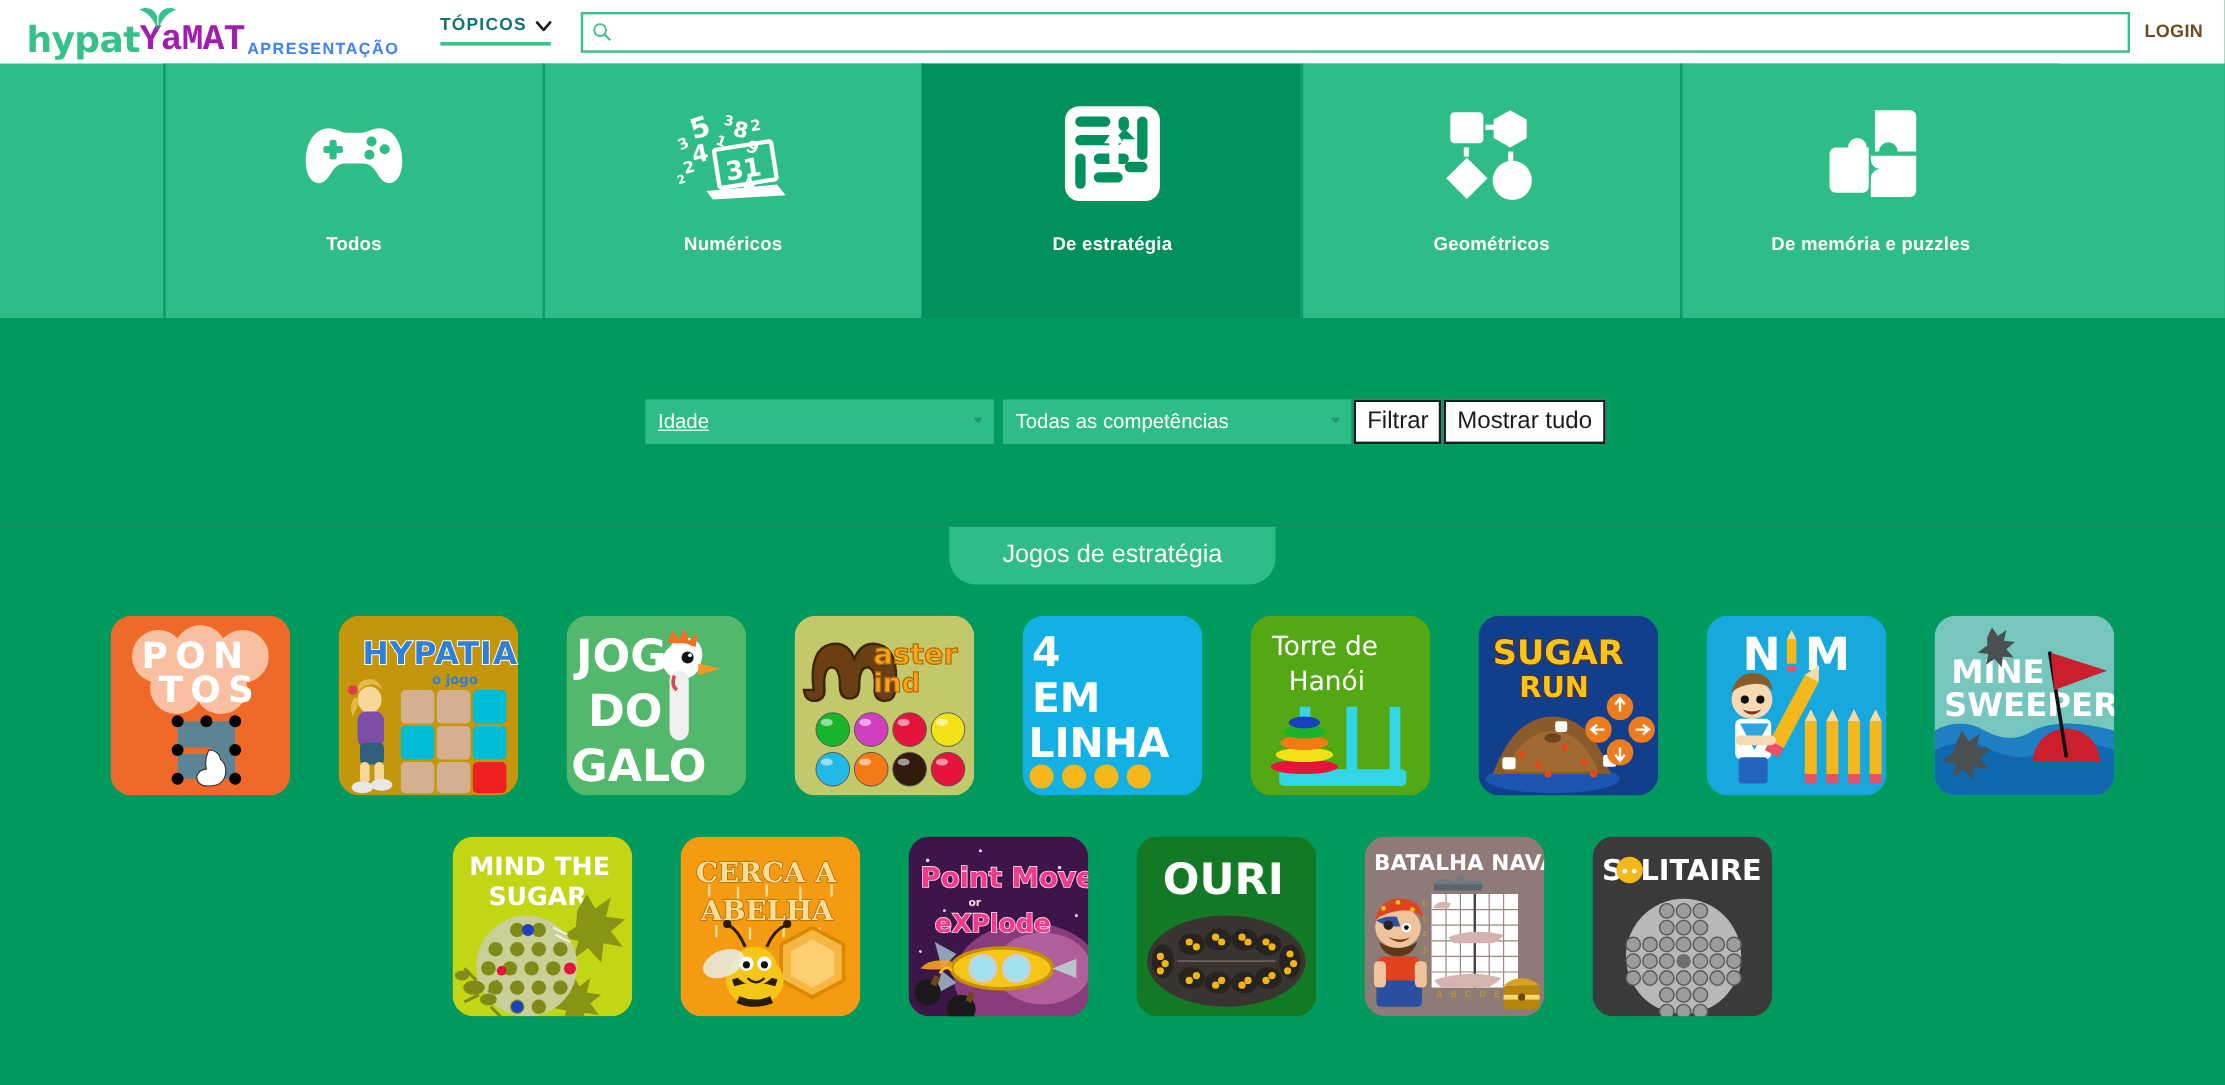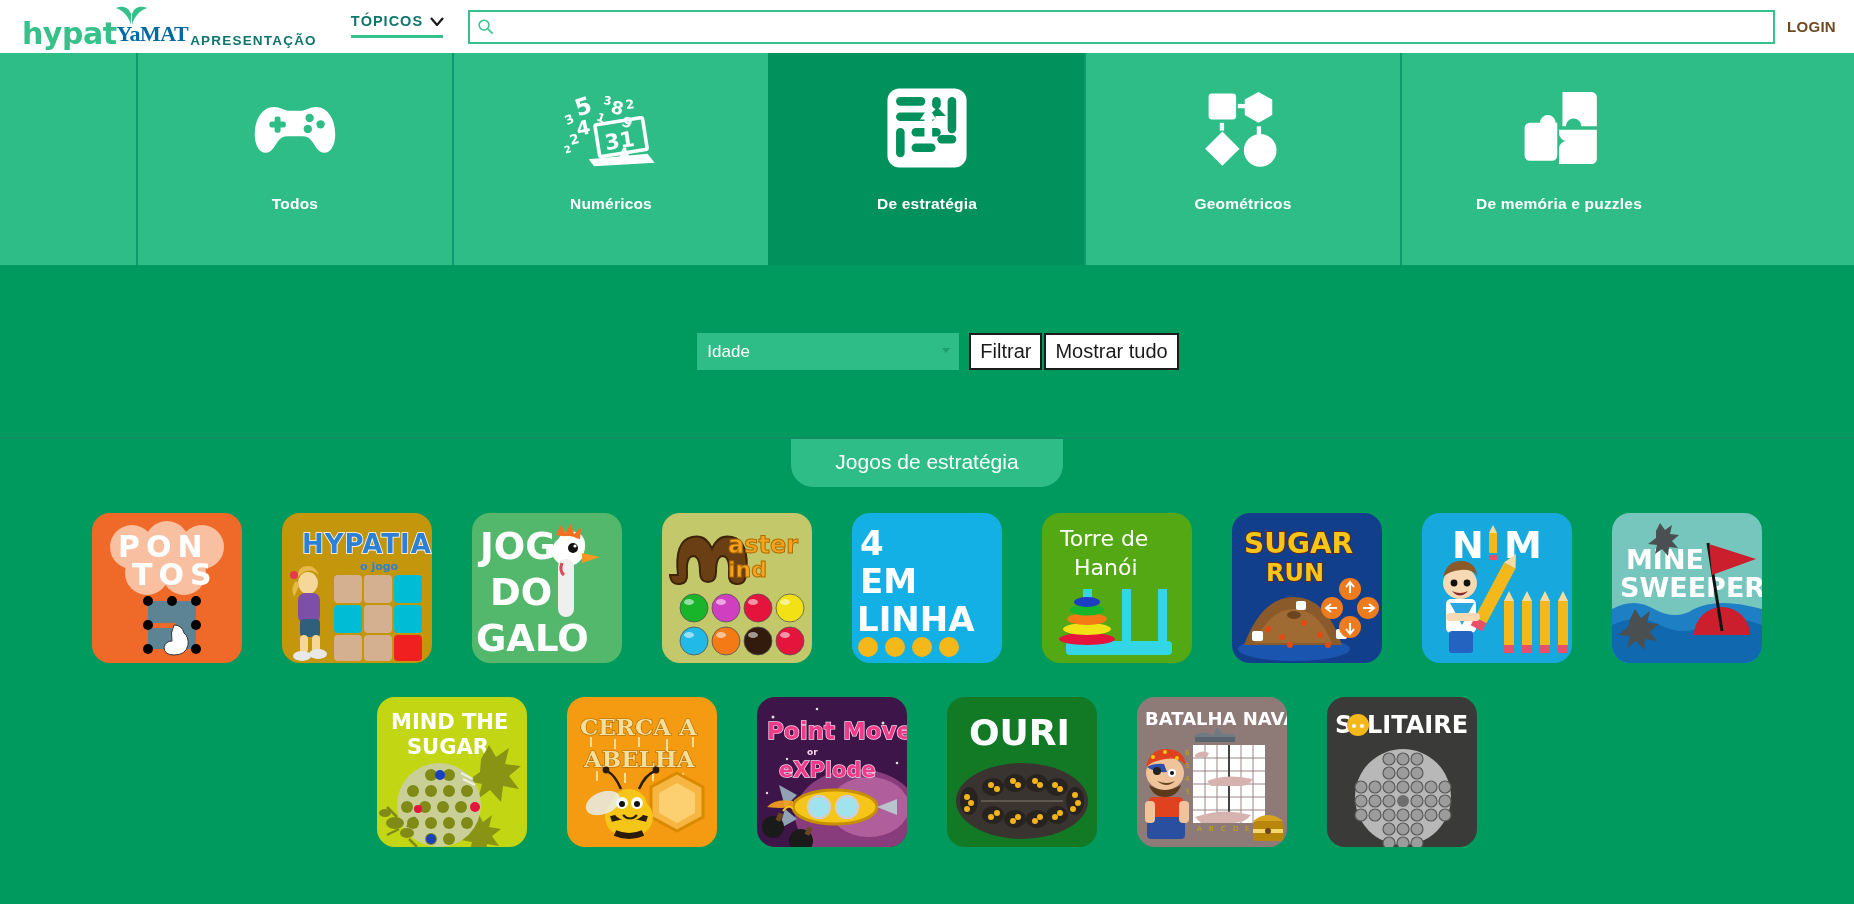--- a/index.html
+++ b/index.html
@@ -17,27 +17,27 @@
     display: flex; align-items: center;
     padding: 0 18px 0 22px;
     position: relative;
   }
   .logo { display:flex; align-items:flex-end; position:relative; height:44px; flex:0 0 auto;}
   .logo-hypat {
     font-size: 30px; font-weight: 700; color:#35c189;
     letter-spacing:-0.5px; line-height: 30px; font-family:"DejaVu Sans", sans-serif;
   }
   .logo-yamat {
-    font-size: 22px; font-weight: 700; color:#0369a1;
-    letter-spacing:-0.5px; line-height: 30px; font-family:Liberation Serif, serif;
+    font-size: 30px; font-weight: 700; color:#a21caf;
+    letter-spacing:-0.5px; line-height: 30px; font-family:Liberation Mono, monospace;
     position:relative;
   }
   .logo-leaf { position:absolute; left:-4px; top:-15px; width:40px; height:22px; }
   .logo-sub {
-    font-size: 13.5px; color:#0f766e; letter-spacing:1.2px;
+    font-size: 13.5px; color:#3b82f6; letter-spacing:1.2px;
     font-weight:600; margin-left:2px; margin-bottom:1px; line-height:14px;
   }
   .nav-topics {
     margin-left: 34px; display:flex; flex-direction:column; align-items:center;
     position:relative; top:-1px;
   }
   .nav-topics-row { display:flex; align-items:center; gap:7px; }
   .nav-topics-label {
     font-size:14.5px; letter-spacing:1px; color:#0f766e; font-weight:600;
   }
@@ -97,21 +97,21 @@
     -webkit-appearance:none; appearance:none;
     border-radius:0; cursor:pointer;
     background-image: linear-gradient(#2ebd87,#2ebd87);
   }
   .fselect-wrap { position:relative; display:flex; }
   .fselect-wrap::after {
     content:""; position:absolute; right:9px; top:15px;
     border-left:4px solid transparent; border-right:4px solid transparent;
     border-top:5px solid #1d9c6e; pointer-events:none;
   }
-  .fselect.idade { width:262px; }
+  .fselect.idade { width:290px;text-decoration:underline; }
   .fselect.comp { width:290px; }
   .fgap { width:8px; }
   .fbtn {
     background:#ffffff; color:#1a1a1a; border:2px solid #1c1c1c;
     font-size:20px; font-family:"Liberation Sans", sans-serif;
     padding: 0 9px; cursor:pointer; line-height:33px;
     margin-left:2px;
   }
 
   
@@ -271,20 +271,25 @@
 </div>
 
 <div class="filterzone">
   <div class="filterbar">
     <div class="fselect-wrap">
       <select class="fselect idade">
         <option>Idade</option>
       </select>
     </div>
     <div class="fgap"></div>
+    <div class="fselect-wrap">
+      <select class="fselect comp">
+        <option>Todas as competências</option>
+      </select>
+    </div>
     <button class="fbtn">Filtrar</button>
     <button class="fbtn">Mostrar tudo</button>
   </div>
 </div>
 
 <div class="content">
 
   <div class="section-title-wrap">
     <div class="section-title">Jogos de estratégia</div>
   </div>

